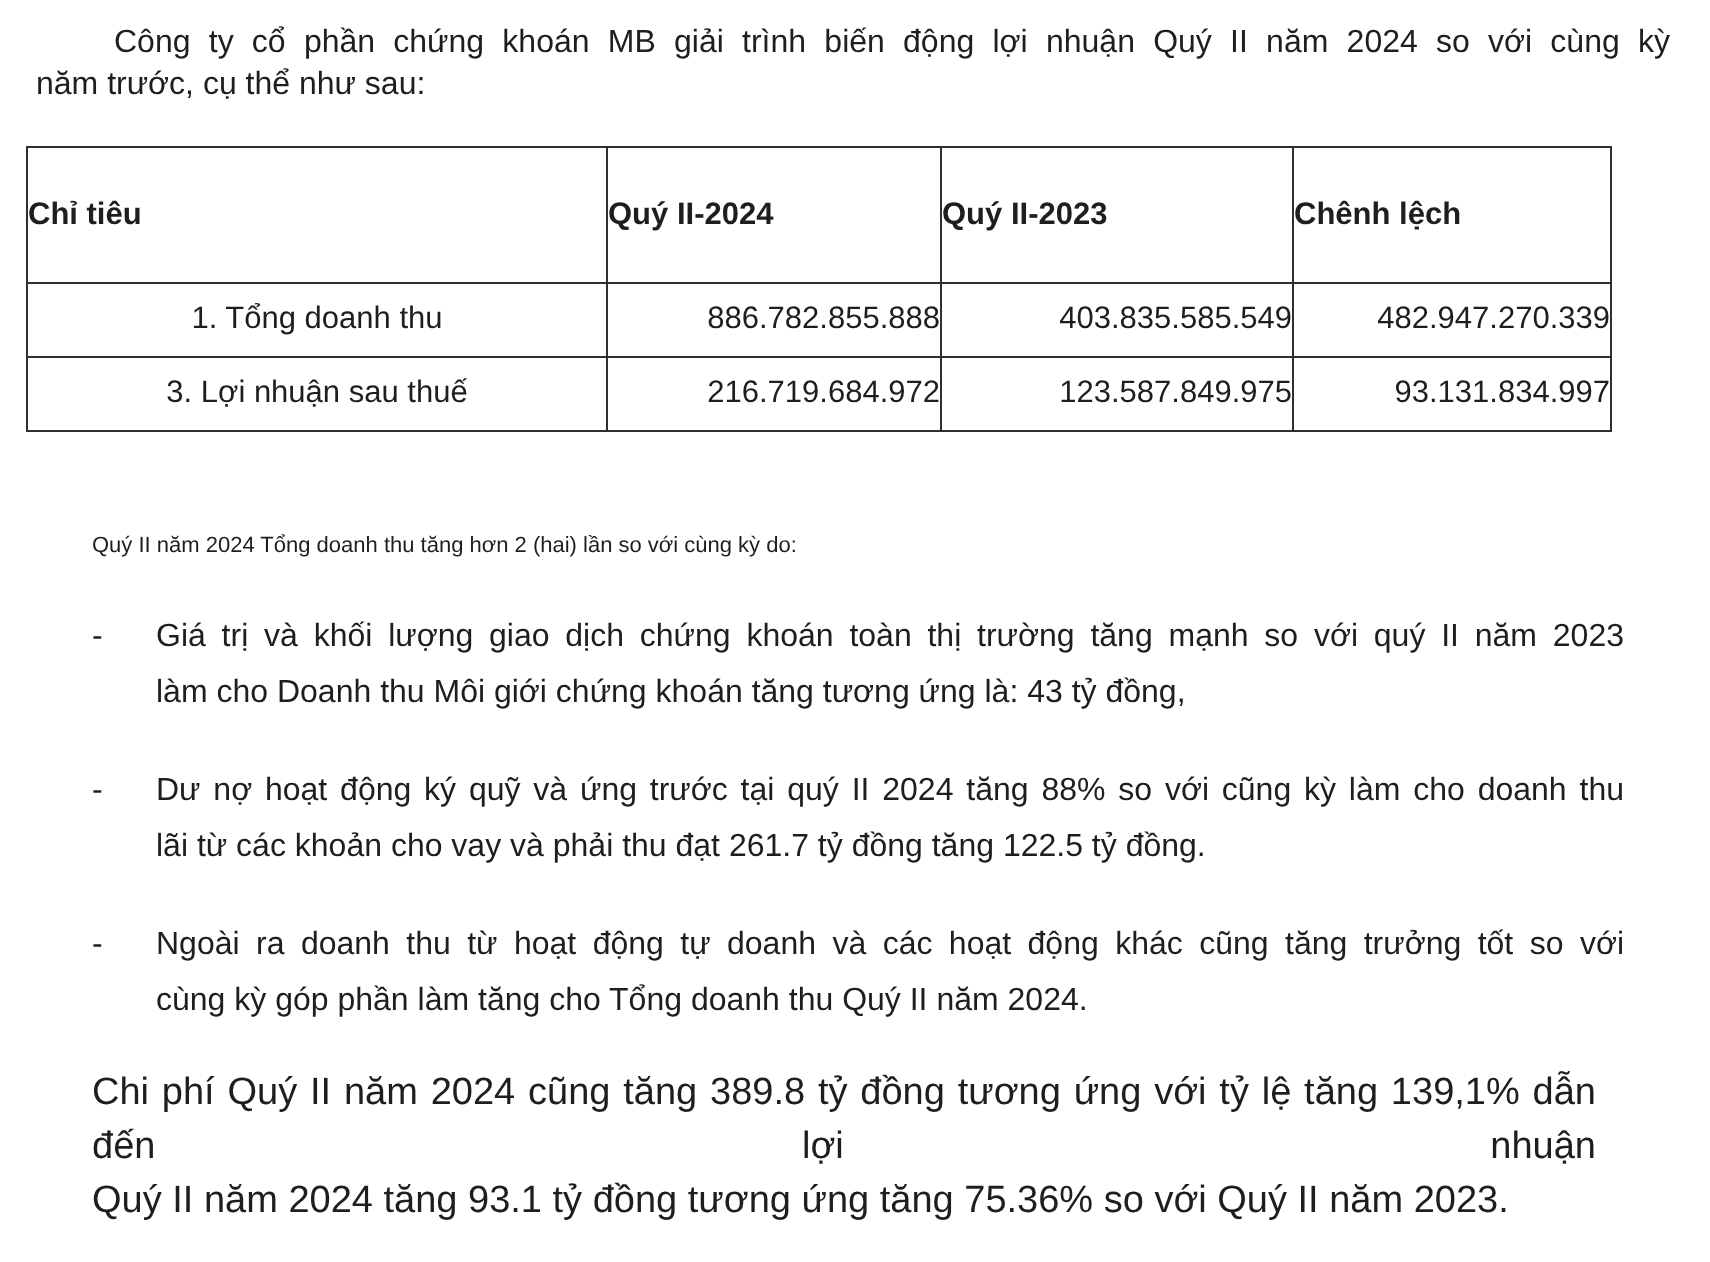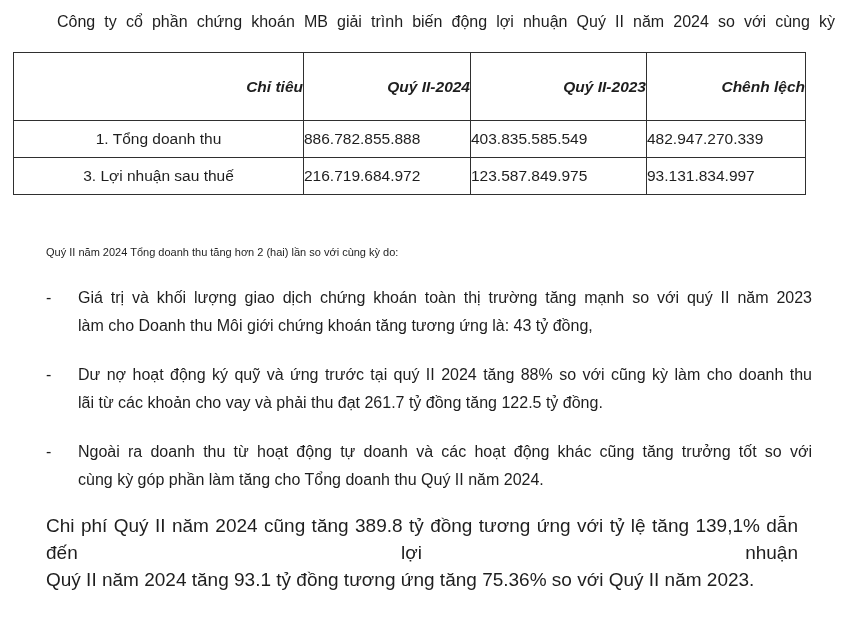--- a/index.html
+++ b/index.html
@@ -38,26 +38,25 @@
   table.fin th, table.fin td {
     border: 1.5px solid #2f2f2f;
     font-size: 15.5px;
     vertical-align: middle;
     padding: 0;
     overflow: hidden;
   }
   table.fin th {
     height: 67px;
     font-weight: bold;
-    text-align: right;
-    font-style: italic;
+    text-align: left;
   }
   table.fin td { height: 36px; }
   td.cell-label { text-align: center; padding-left: 14px; }
-  td.cell-num  { padding-right: 11px; }
+  td.cell-num  { text-align: right; padding-right: 11px; }
   .col-label { width: 290px; }
   .col-2024  { width: 167px; }
   .col-2023  { width: 176px; }
   .col-diff  { width: 159px; }
 
   
   .lead {
     margin: 46px 43px 0 46px;
     font-size: 11px;
     line-height: 22px;
@@ -86,20 +85,21 @@
     line-height: 27px;
   }
 </style>
 </head>
 <body>
 
 <div class="doc">
 
   <p class="intro">
     <span class="line-first">Công ty cổ phần chứng khoán MB giải trình biến động lợi nhuận Quý II năm 2024 so với cùng kỳ</span>
+    <span class="line-last">năm trước, cụ thể như sau:</span>
   </p>
 
   <table class="fin">
     <colgroup>
       <col class="col-label">
         <col class="col-2024">
         <col class="col-2023">
         <col class="col-diff">
     </colgroup>
     <thead>

